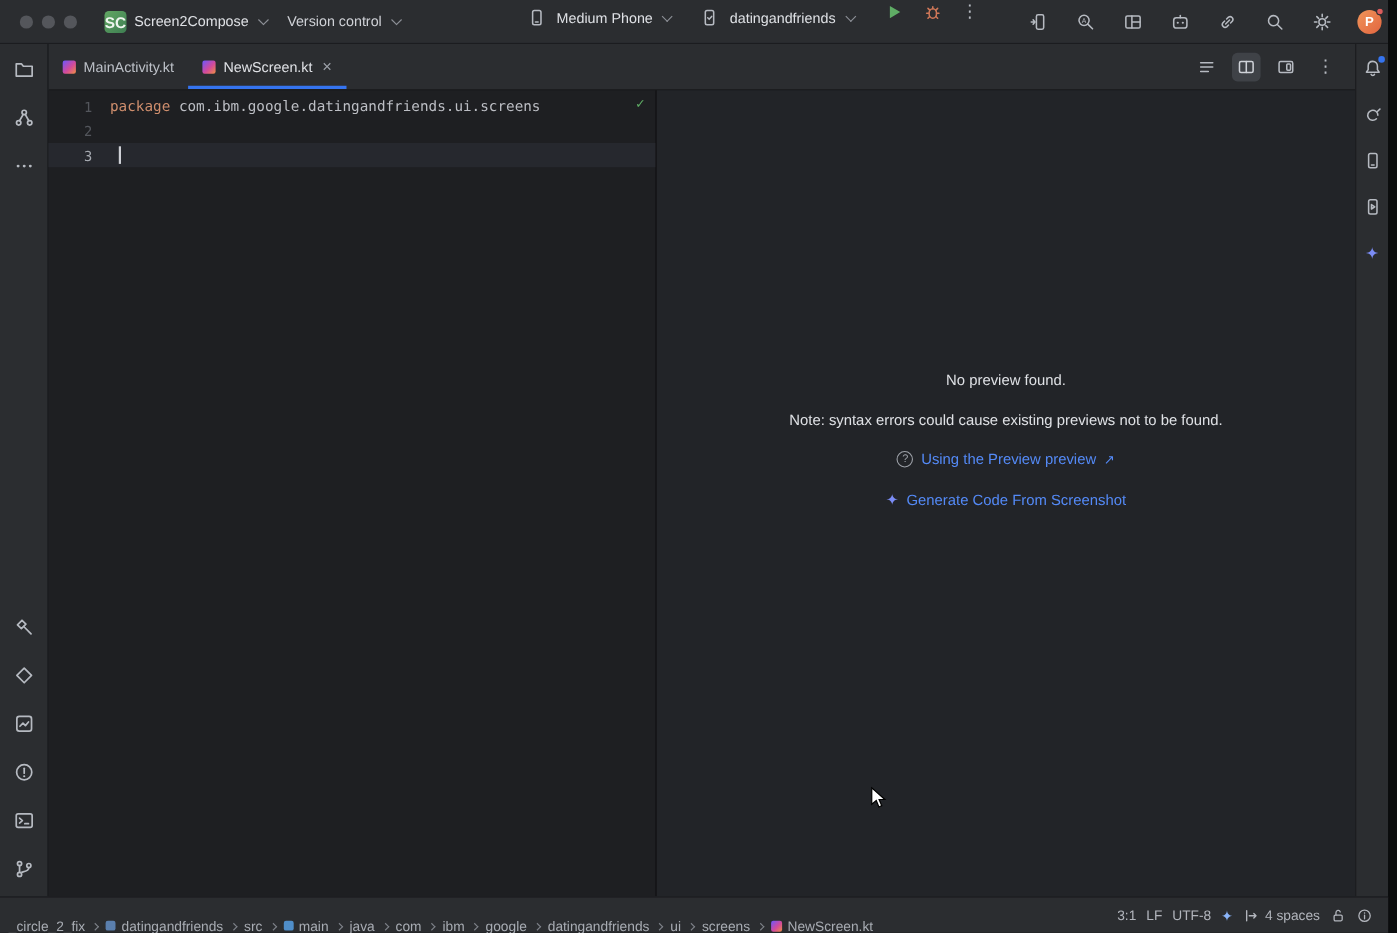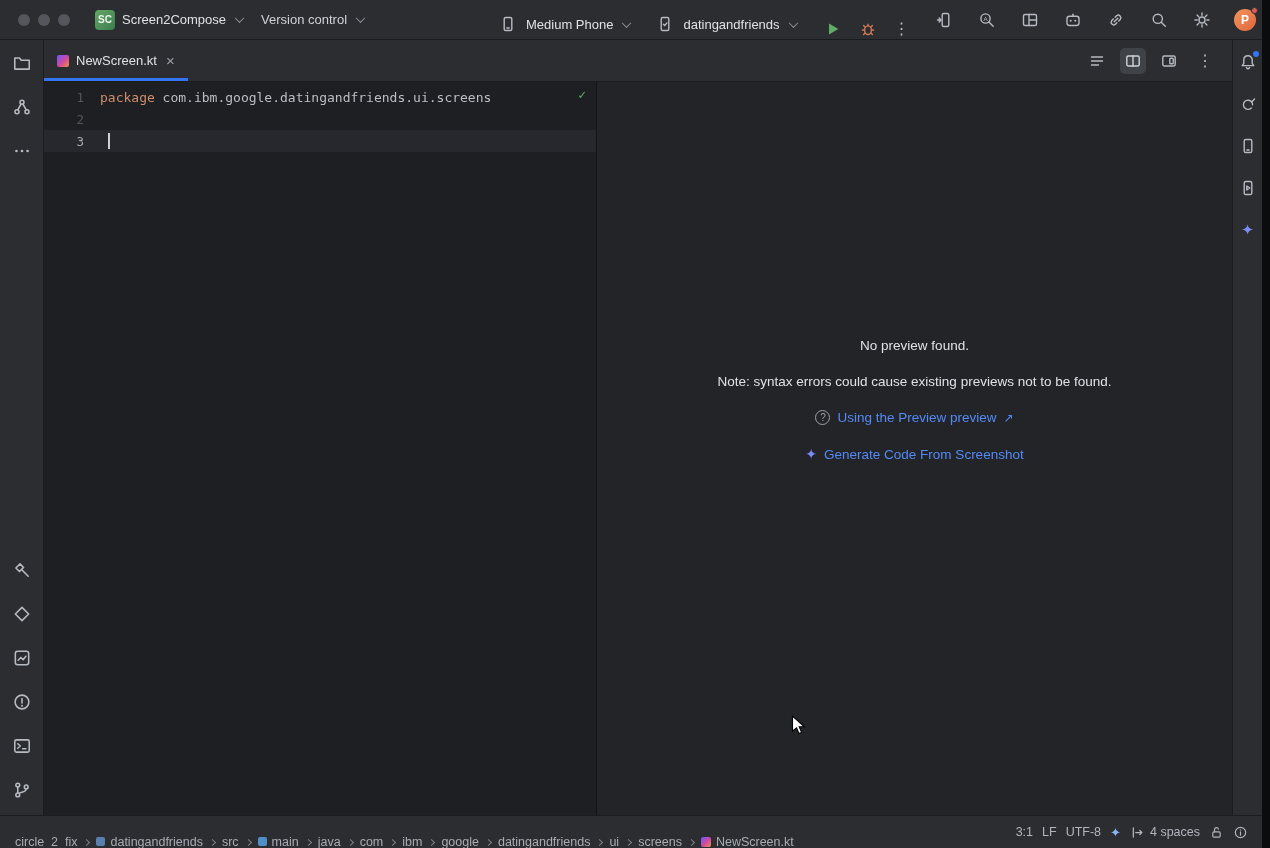--- a/index.html
+++ b/index.html
@@ -10,22 +10,22 @@
   
   .titlebar { position:absolute; left:0; top:0; width:1262px; height:40px; background:#2b2d30;
               border-bottom:1px solid #1b1c1f; display:flex; align-items:center; }
   .traffic { display:flex; gap:8px; padding:0 16px 0 18px; }
   .tdot { width:12px; height:12px; border-radius:50%; background:#54565b; }
   .tb-item { display:flex; align-items:center; gap:7px; color:#dfe1e5; font-size:13px;
              padding:5px 9px; border-radius:6px; white-space:nowrap; }
   .chev { width:7px; height:7px; border-right:1.6px solid #8d9097; border-bottom:1.6px solid #8d9097;
           transform:rotate(45deg) translate(-1px,-1px); margin-left:3px; }
   .app-badge { width:20px; height:20px; border-radius:4px; background:linear-gradient(135deg,#62a763,#3e7e52);
-               color:#eef5ee; font-size:10px; font-weight:700; display:flex; align-items:center; justify-content:center; }
-  .tb-center { position:absolute; left:488px; top:0; height:40px; display:flex; align-items:flex-end; gap:6px; }
+               color:#eef5ee; font-size:14px; font-weight:700; display:flex; align-items:center; justify-content:center; }
+  .tb-center { position:absolute; left:468px; top:0; height:40px; display:flex; align-items:flex-start; gap:6px; }
   .tb-right { position:absolute; right:6px; top:0; height:40px; display:flex; align-items:center; gap:21px; }
   .ibtn { display:flex; align-items:center; justify-content:center; width:22px; height:22px; }
   .kebab { color:#b6bac1; font-size:16px; line-height:16px; }
   .avatar { position:relative; width:22px; height:22px; border-radius:50%;
             background:linear-gradient(135deg,#f0955a,#e2653f); color:#fff; font-size:12px; font-weight:700;
             display:flex; align-items:center; justify-content:center; }
   .avatar .dot { position:absolute; right:-2px; top:-2px; width:7px; height:7px; border-radius:50%;
                  background:#db5c5c; border:1.5px solid #2b2d30; }
 
   
@@ -203,20 +203,24 @@
           </svg>
       </span>
       <span class="avatar">
         <span>P</span>
         <span class="dot"></span>
       </span>
     </div>
   </div>
 
   <div class="tabbar">
+    <div class="tab">
+      <span class="kticon"></span>
+      <span>MainActivity.kt</span>
+    </div>
     <div class="tab active">
       <span class="kticon"></span>
       <span>NewScreen.kt</span>
       <span class="tab-close">×</span>
     </div>
 
     <div class="tabbar-actions">
       <span class="tact">
         <svg width="18" height="18" viewBox="0 0 18 18" fill="none" stroke="#b6bac1" stroke-width="1.4" stroke-linecap="round">
             <path d="M3.5 5h11M3.5 9h11M3.5 13h7"></path>

